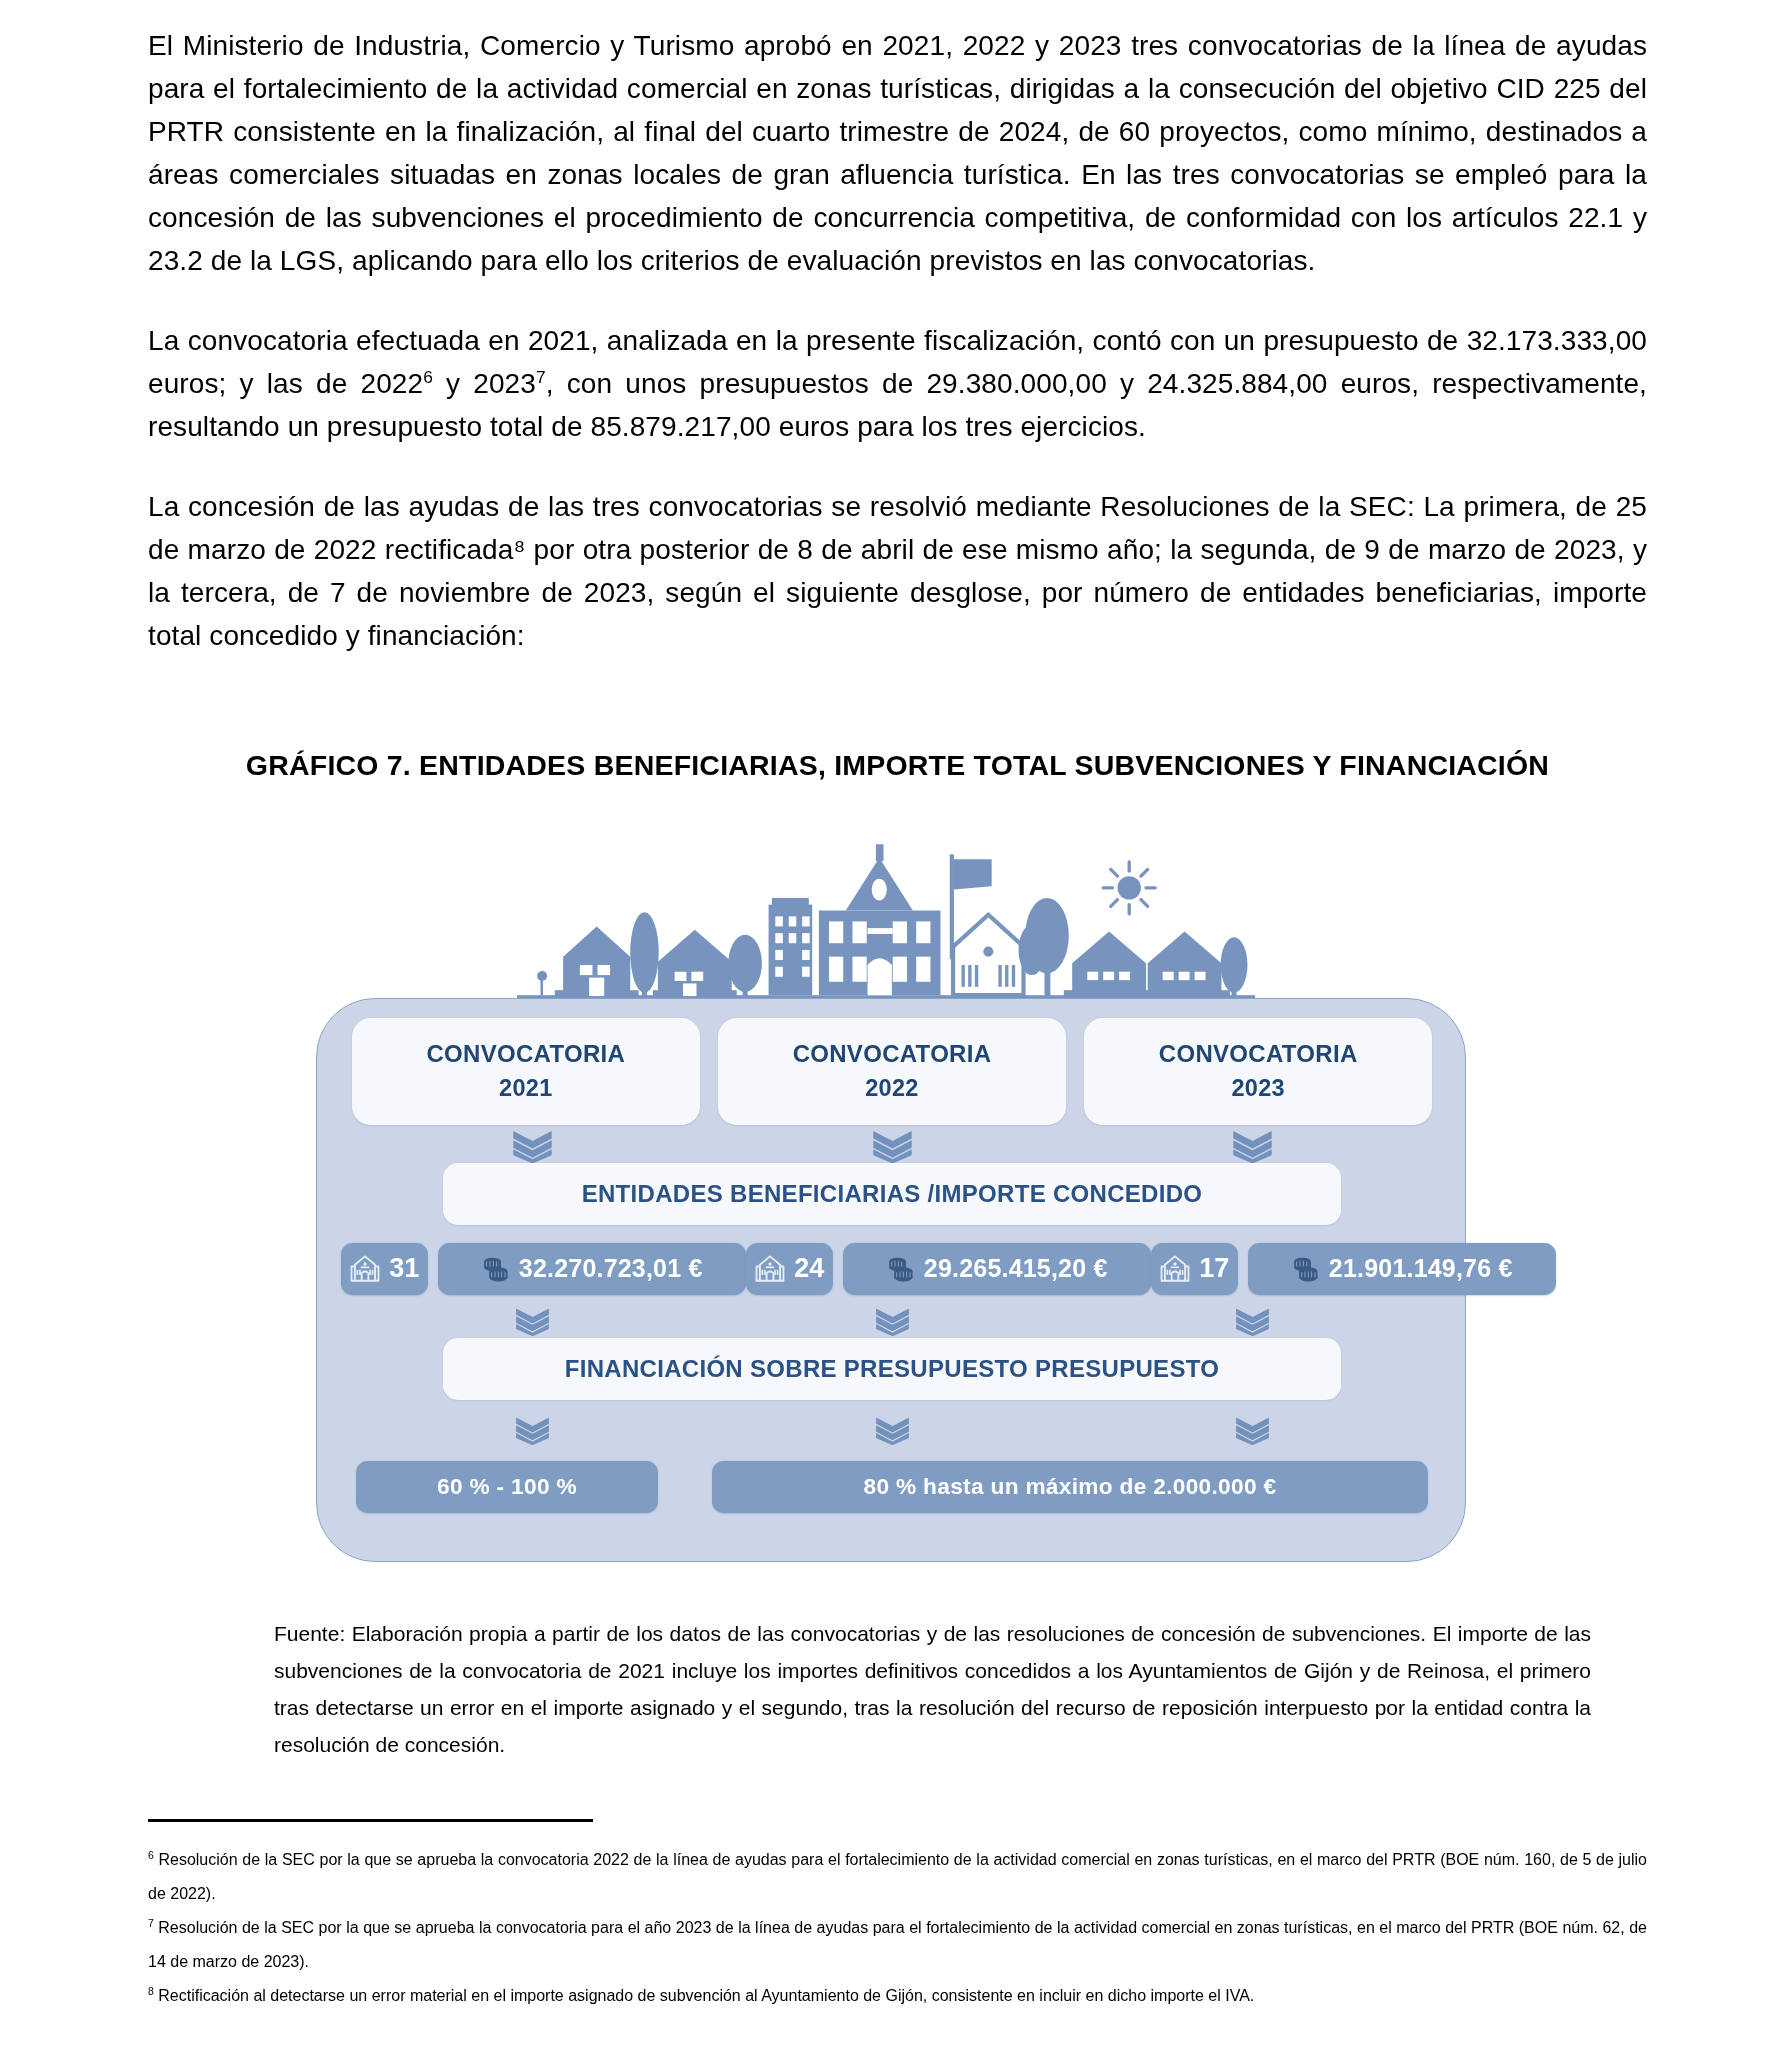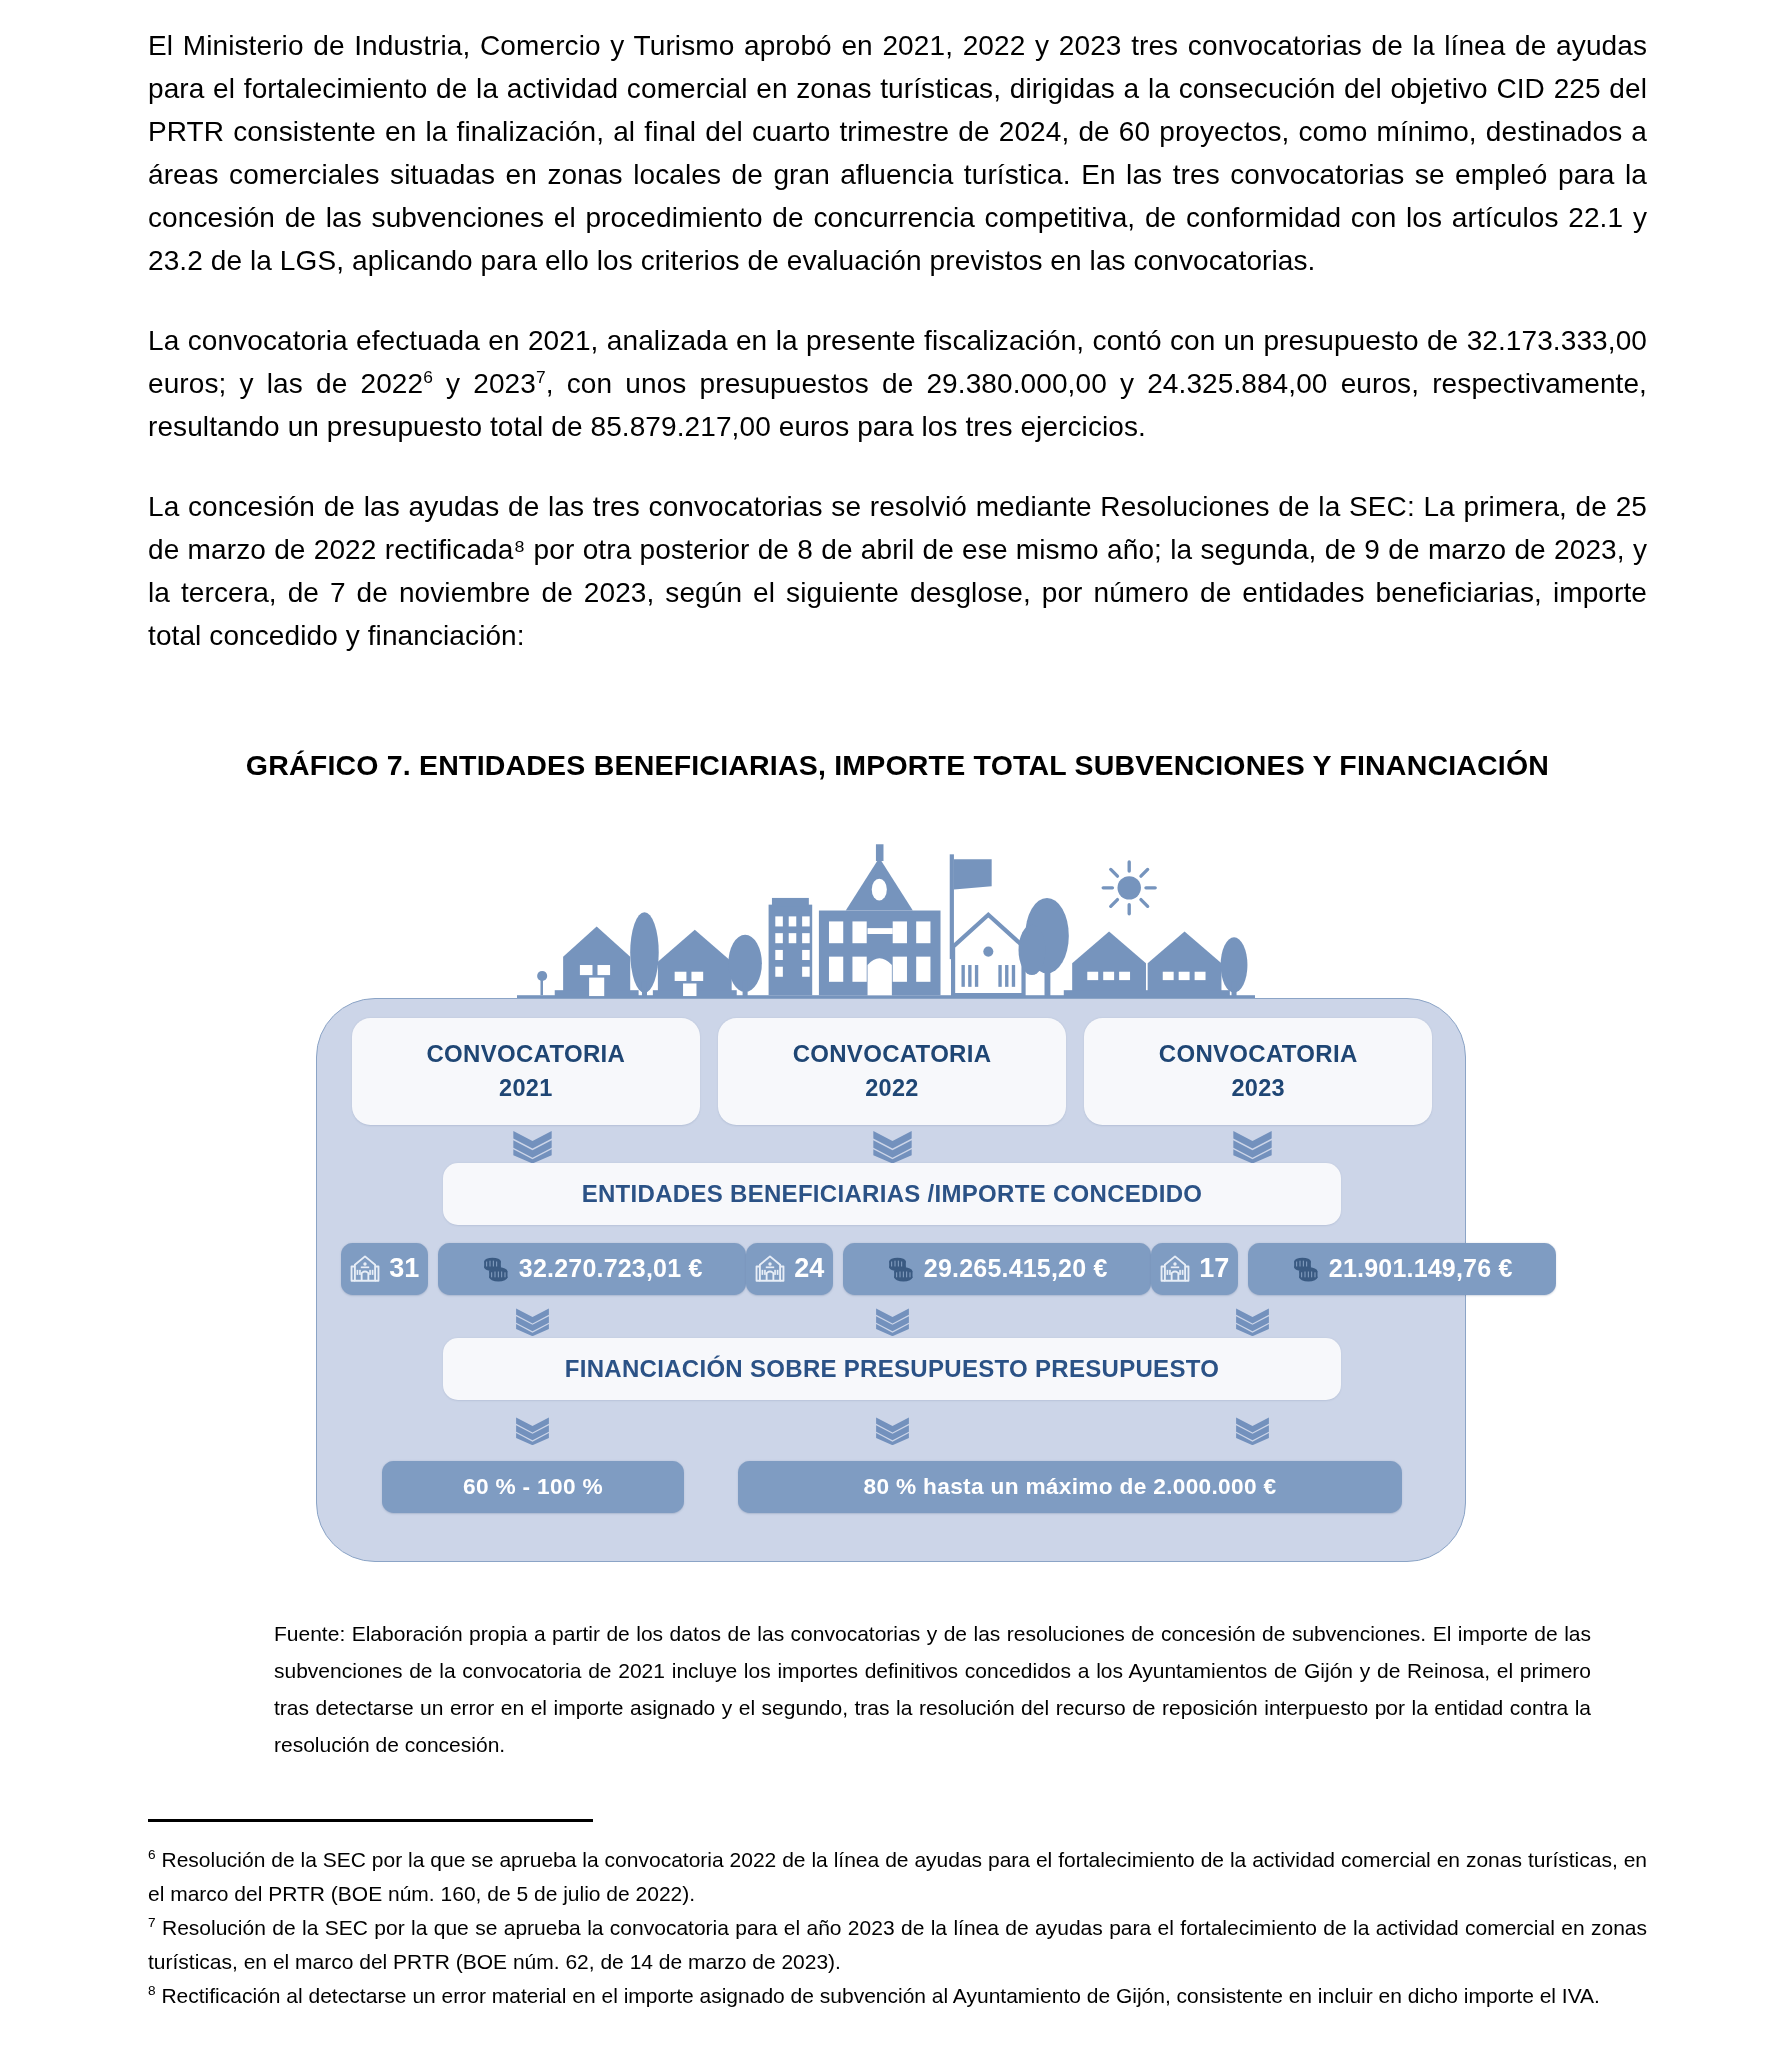--- a/index.html
+++ b/index.html
@@ -198,21 +198,21 @@
   .pill-icon { display: block; flex: none; }
 
   
   .fin-row {
     position: absolute;
     left: 0;
     width: 1150px;
     height: 55px;
     display: flex;
     align-items: center;
-    padding: 0 65px;
+    padding: 0 39px;
     box-sizing: border-box;
     gap: 54px;
   }
   .fin-bar {
     background: #7f9cc2;
     border-radius: 11.7px;
     height: 52px;
     display: flex;
     align-items: center;
     justify-content: center;
@@ -243,21 +243,21 @@
     top: 1819px;
     width: 445px;
     height: 2.5px;
     background: #000000;
   }
   .footnotes {
     position: absolute;
     left: 148px;
     top: 1843px;
     width: 1499px;
-    font-size: 21px;
+    font-size: 16px;
     line-height: 34px;
   }
   .footnotes p {
     margin: 0;
     text-align: justify;
   }
   .footnotes sup {
     font-size: 0.65em;
     vertical-align: super;
     line-height: 0;

